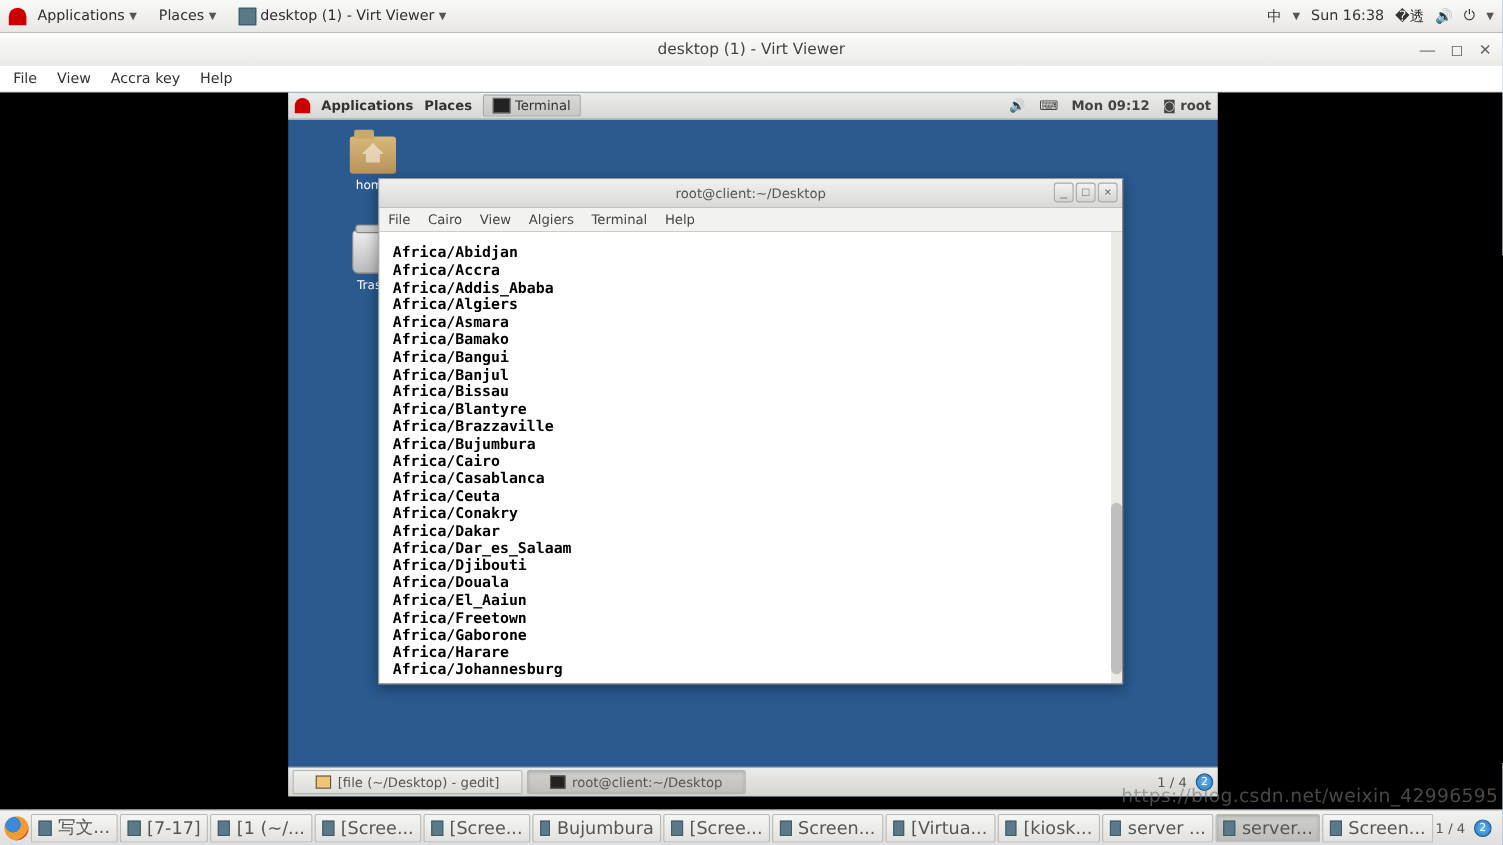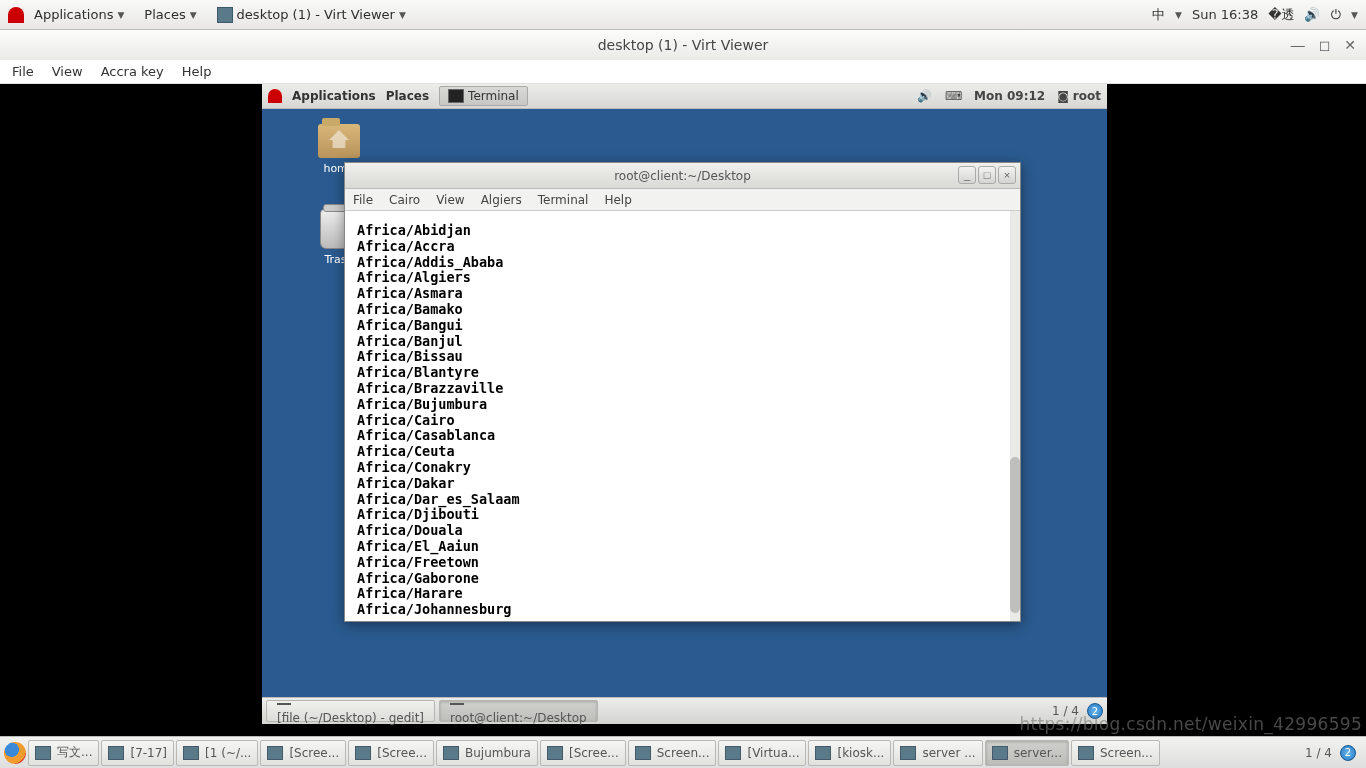--- a/index.html
+++ b/index.html
@@ -51,29 +51,29 @@
 .term-menubar { height:22px; display:flex; align-items:center; gap:16px; padding:0 8px; font-size:12px; color:#444; background:#f2f2f0; border-bottom:1px solid #ccc; }
 .term-menubar span { cursor:pointer; }
 .term-body { position:relative; height:calc(100% - 48px); background:#fff; overflow:hidden; }
 .term-text { font-family: "DejaVu Sans Mono", monospace; font-size:13.5px; line-height:15.8px; color:#000; white-space:pre; font-weight:bold; padding:12px; }
 .term-status { display:inline-block; background:#000; color:#fff; padding:0 2px; font-family:"DejaVu Sans Mono",monospace; font-size:17px; font-weight:bold; }
 .term-scroll { position:absolute; right:0; top:0; width:10px; height:100%; background:#eaeae7; }
 .term-scroll .thumb { position:absolute; left:0; width:10px; background:#bfbfbd; border-radius:5px; }
 
 
 .guest-taskbar { position:absolute; left:0; bottom:0; width:100%; height:27px; background: linear-gradient(#ececea,#d4d4d1); border-top:1px solid #bbb; display:flex; align-items:center; font-size:12px; color:#555; padding:0 4px; gap:4px; }
-.guest-taskbar .btn { display:flex; gap:6px; padding:2px 10px; border:1px solid #b5b5b2; background:linear-gradient(#f0f0ed,#dcdcd9); border-radius:2px; height:22px; cursor:pointer;flex-direction:column; }
+.guest-taskbar .btn { display:flex; align-items:center; gap:6px; padding:2px 20px; border:1px solid #b5b5b2; background:linear-gradient(#f0f0ed,#dcdcd9); border-radius:2px; height:22px; cursor:pointer; }
 .guest-taskbar .btn.active { background:linear-gradient(#d0d0cc,#bebeba); box-shadow:inset 0 1px 3px rgba(0,0,0,0.2); }
 .guest-taskbar .tkicon { width:14px; height:12px; background:#222; border:1px solid #555; display:inline-block; }
 .guest-taskbar .right { margin-left:auto; display:flex; align-items:center; gap:8px; }
 .ws-indicator { width:16px; height:16px; border-radius:50%; background: radial-gradient(#6bb7f0,#2176c1); color:#fff; font-size:10px; display:flex; align-items:center; justify-content:center; border:1px solid #1a5a8f; }
 
 
 .host-taskbar { position:absolute; left:0; bottom:0; width:100%; height:32px; background: linear-gradient(#f2f2f0,#dedede); border-top:1px solid #bbb; display:flex; align-items:center; font-size:12px; color:#555; padding:0 4px; gap:2px; z-index:50; }
-.host-taskbar .btn { display:flex; align-items:center; gap:6px; padding:2px 6px; border:1px solid #b8b8b5; background:linear-gradient(#f5f5f3,#e1e1de); border-radius:2px; height:26px; cursor:pointer; font-size:12px; min-width:0; white-space:nowrap; }
+.host-taskbar .btn { display:flex; align-items:center; gap:6px; padding:2px 6px; border:1px solid #b8b8b5; background:linear-gradient(#f5f5f3,#e1e1de); border-radius:2px; height:26px; cursor:pointer; font-size:16px; min-width:0; white-space:nowrap; }
 .host-taskbar .btn.active { background:linear-gradient(#cfcfcc,#bcbcb8); box-shadow:inset 0 1px 3px rgba(0,0,0,0.2); }
 .host-taskbar .hicon { width:16px; height:14px; background:#5a7a8a; border:1px solid #445a68; display:inline-block; }
 .host-taskbar .firefox { width:22px; height:22px; border-radius:50%; background: radial-gradient(circle at 35% 35%, #3b8ad9 0 35%, #f29b2e 36% 70%, #d9442a 71% 100%); cursor:pointer; }
 .host-taskbar .right { margin-left:auto; display:flex; align-items:center; gap:8px; padding-right:6px; }
 .watermark { position:absolute; right:4px; bottom:34px; font-size:17px; color:rgba(120,120,120,0.6); z-index:60; letter-spacing:0.3px; }
 </style>
 </head>
 <body>
 
 <div class="outer-panel">

